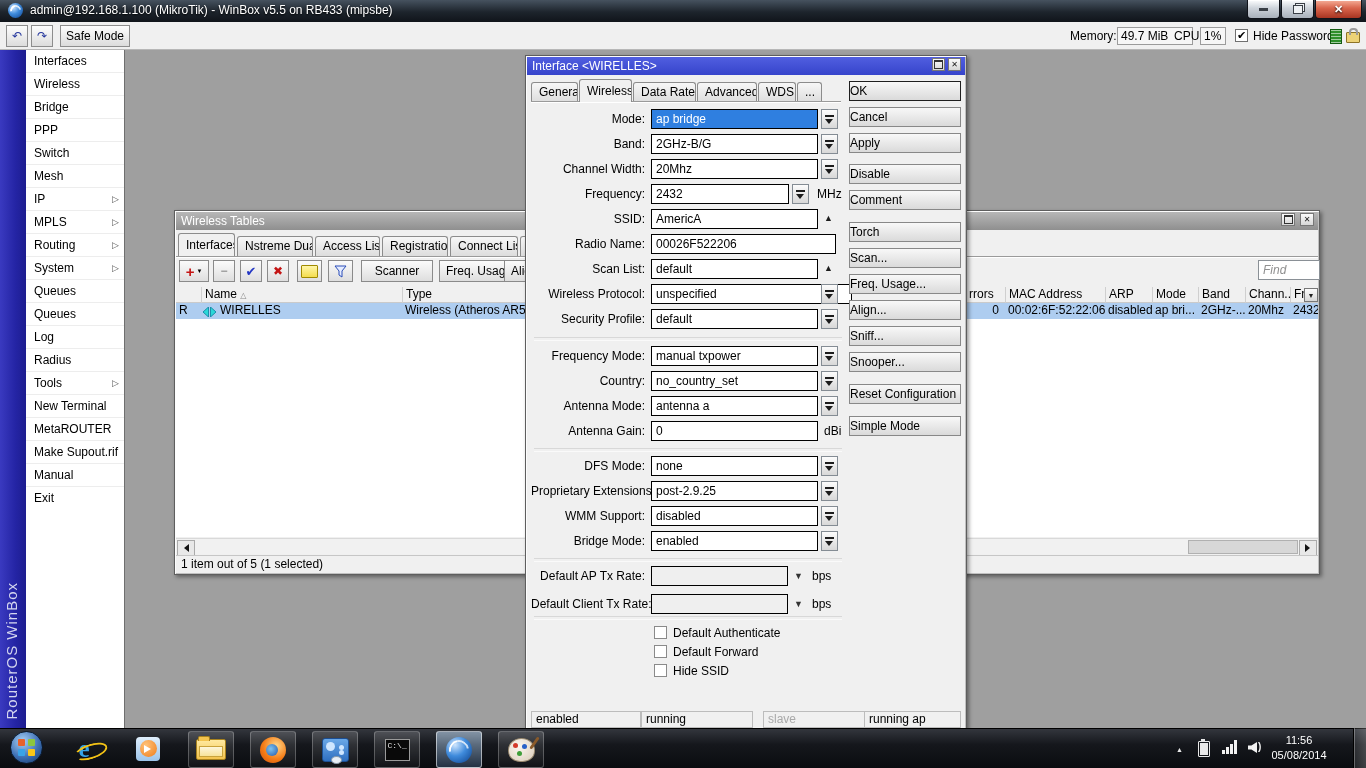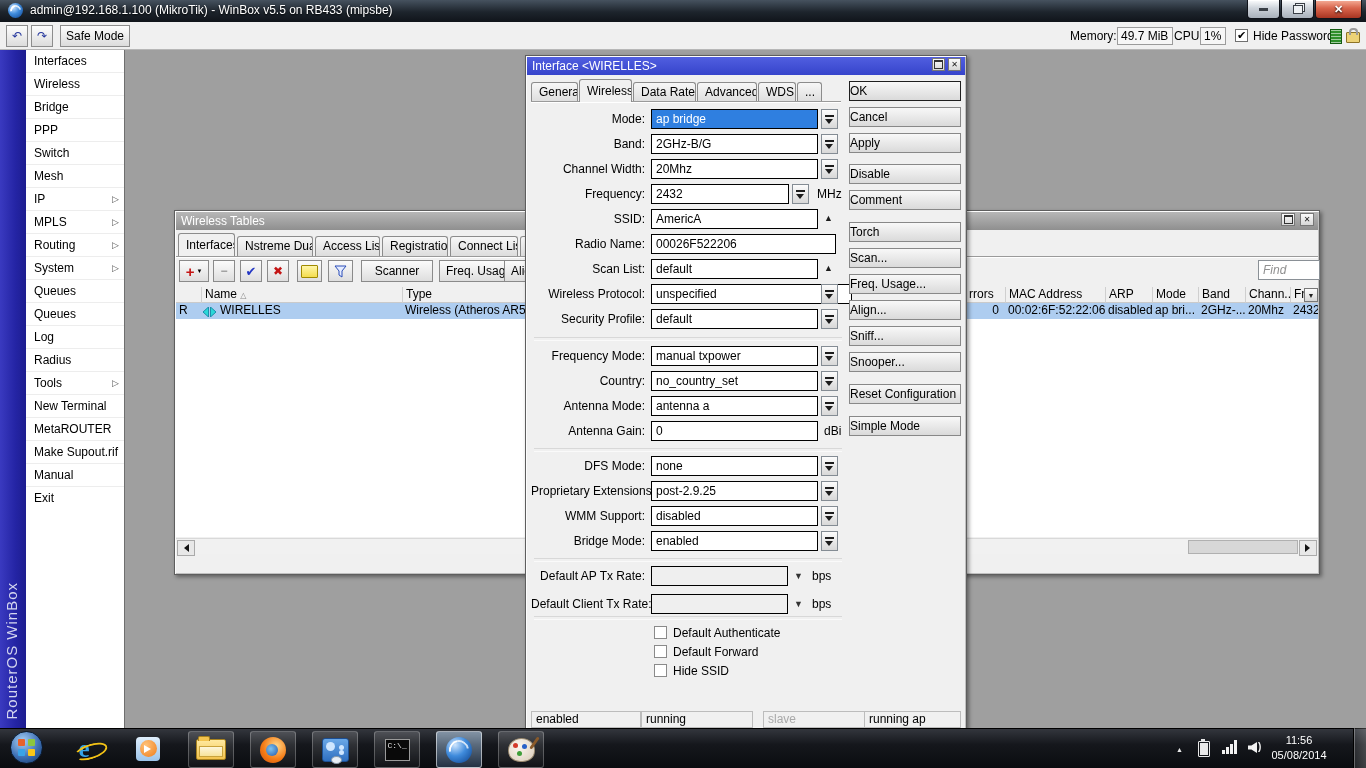--- a/index.html
+++ b/index.html
@@ -174,21 +174,21 @@
     <div class="tbtn" style="left:6px;width:22px;color:#23359c">
         <span>↶</span>
       </div>
     <div class="tbtn" style="left:31px;width:22px;color:#23359c">
         <span>↷</span>
       </div>
     <div class="tbtn" style="left:60px;width:70px">
         <span>Safe Mode</span>
       </div>
     <span class="lbl" style="left:1070px">Memory:</span>
-    <div class="statbox" style="left:1117px;width:56px">49.7 MiB</div>
+    <div class="statbox" style="left:1117px;width:76px">49.7 MiB</div>
     <span class="lbl" style="left:1174px">CPU:</span>
     <div class="statbox" style="left:1200px;width:26px">1%</div>
     <div class="cbx" style="left:1235px;top:7px"><span>✔</span></div>
     <span class="lbl" style="left:1253px">Hide Passwords</span>
     <div class="greenbars" style="left:1330px;top:7px"></div>
     <div class="lockbody" style="left:1346px;top:10px"></div>
   </div>
 
   <div id="brandstrip">
     <span id="brandtext">RouterOS WinBox</span>
@@ -308,20 +308,21 @@
 
     <div id="wt-hscroll">
       <div class="scrollarrow" style="left:1px">
           <span class="tri-l"></span>
         </div>
       <div id="wt-thumb"></div>
       <div class="scrollarrow" style="right:1px">
           <span class="tri-r"></span>
         </div>
     </div>
+    <div id="wt-status">1 item out of 5 (1 selected)</div>
   </div>
 
   <div id="dlg" class="winpanel">
     <div class="wtitle active">
       <span>Interface &lt;WIRELLES&gt;</span>
     </div>
     <div class="wbtn" style="right:21px;width:13px">
         <span class="gl-maxsq"></span>
       </div>
     <div class="wbtn" style="right:5px;width:13px">

